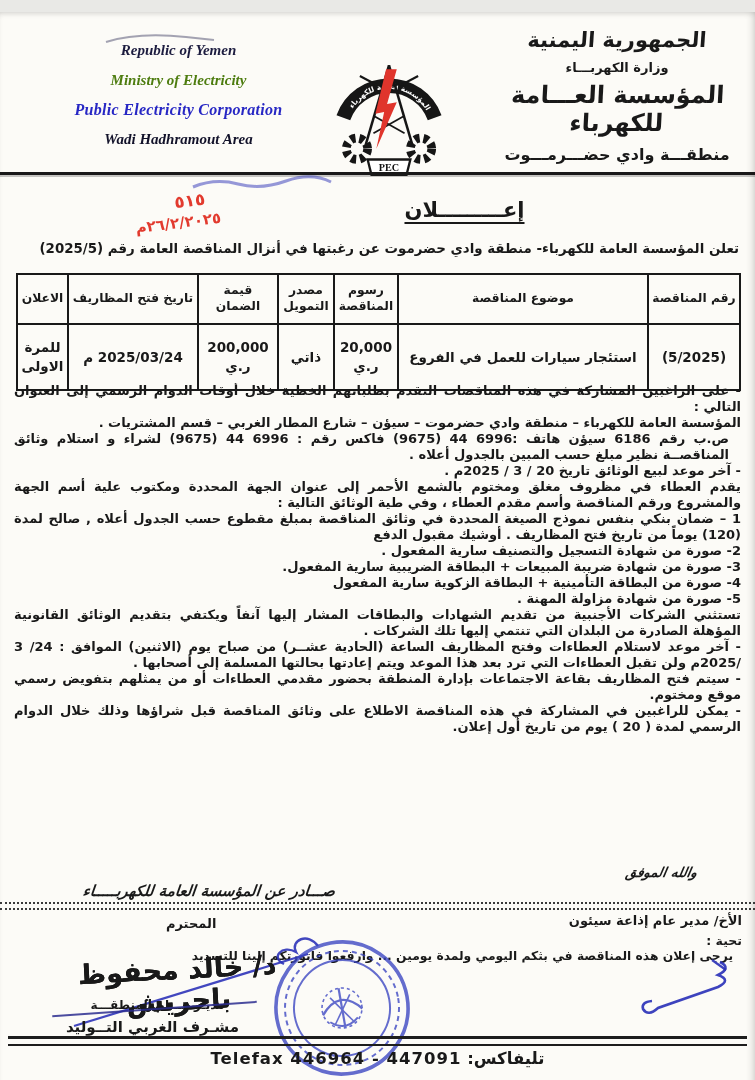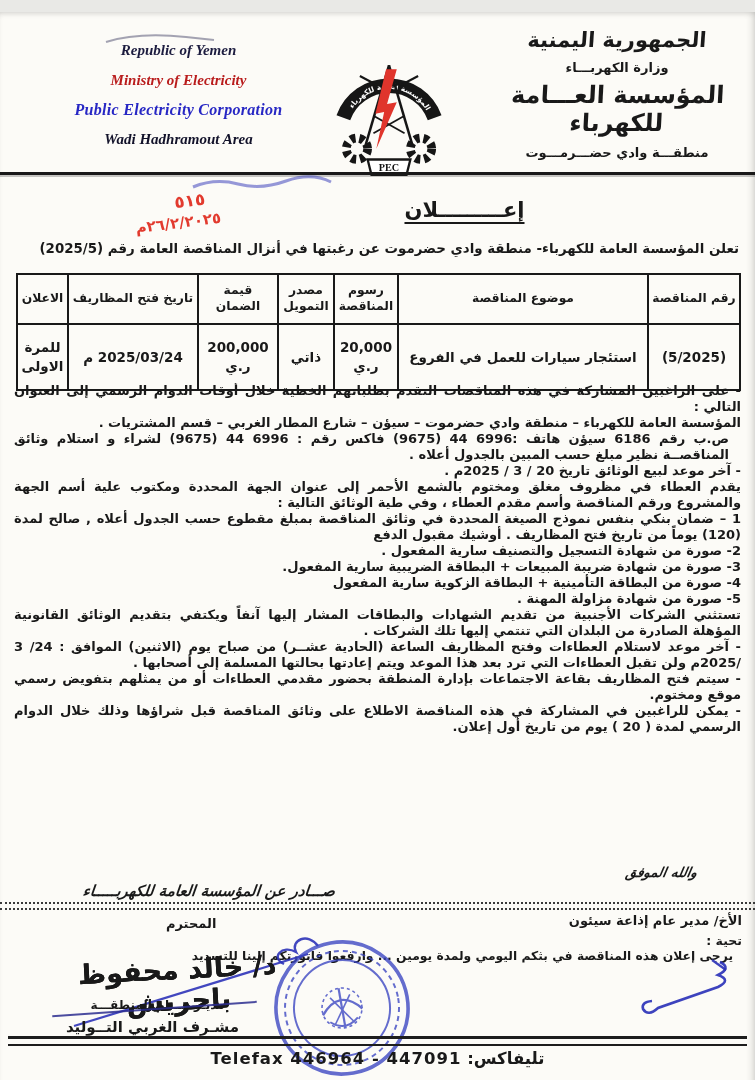--- a/index.html
+++ b/index.html
@@ -6,29 +6,29 @@
   .page {
     position:relative; width:755px; height:1080px; margin:12px auto;
     background:#fcfbf7; overflow:hidden; color:#191919;
     font-family:"DejaVu Sans", sans-serif;
     box-shadow: inset -4px 0 8px -3px rgba(0,0,0,.20), inset 0 4px 6px -3px rgba(0,0,0,.12);
   }
   
   .hdr-en { position:absolute; left:26px; top:30px; width:305px; text-align:center;
             font-family:"Liberation Serif", serif; font-weight:bold; font-style:italic; }
   .hdr-en .l1 { font-size:15px; color:#1c1c3f; margin-bottom:13px; }
-  .hdr-en .l2 { font-size:15px; color:#b91c1c; margin-bottom:12px; }
+  .hdr-en .l2 { font-size:15px; color:#4d7c0f; margin-bottom:12px; }
   .hdr-en .l3 { font-size:16px; color:#2727c4; margin-bottom:12px; letter-spacing:.3px; }
   .hdr-en .l4 { font-size:15px; color:#12122a; }
   .hdr-ar { position:absolute; right:8px; top:16px; width:260px; text-align:center;
             direction:rtl; font-weight:bold; }
   .hdr-ar .a1 { font-size:21px; margin-bottom:8px; transform:skewX(-4deg); }
   .hdr-ar .a2 { font-size:13px; margin-bottom:6px; letter-spacing:1px; }
   .hdr-ar .a3 { font-size:24px; margin-bottom:8px; transform:skewX(-3deg); }
-  .hdr-ar .a4 { font-size:13px; letter-spacing:1px; }
+  .hdr-ar .a4 { font-size:16px; letter-spacing:1px; }
   .logo { position:absolute; left:330px; top:28px; width:118px; height:136px; }
   .sep-top { position:absolute; top:160px; left:0; right:0; height:3px; background:#191919;
              box-shadow:0 2px 0 rgba(30,30,30,.25); }
   
   .hw-red { position:absolute; left:92px; top:180px; width:170px; text-align:center;
             transform:rotate(-7deg); direction:rtl; font-weight:bold; }
   .hw-red .num { display:block; font-size:17px; letter-spacing:3px; margin-left:28px; }
   .hw-red .date { display:block; font-size:15px; letter-spacing:1px; margin-top:2px; }
   .scribble-top-left { position:absolute; left:100px; top:16px; width:120px; height:22px; }
   .scribble-blue { position:absolute; left:188px; top:162px; width:150px; height:20px; }

